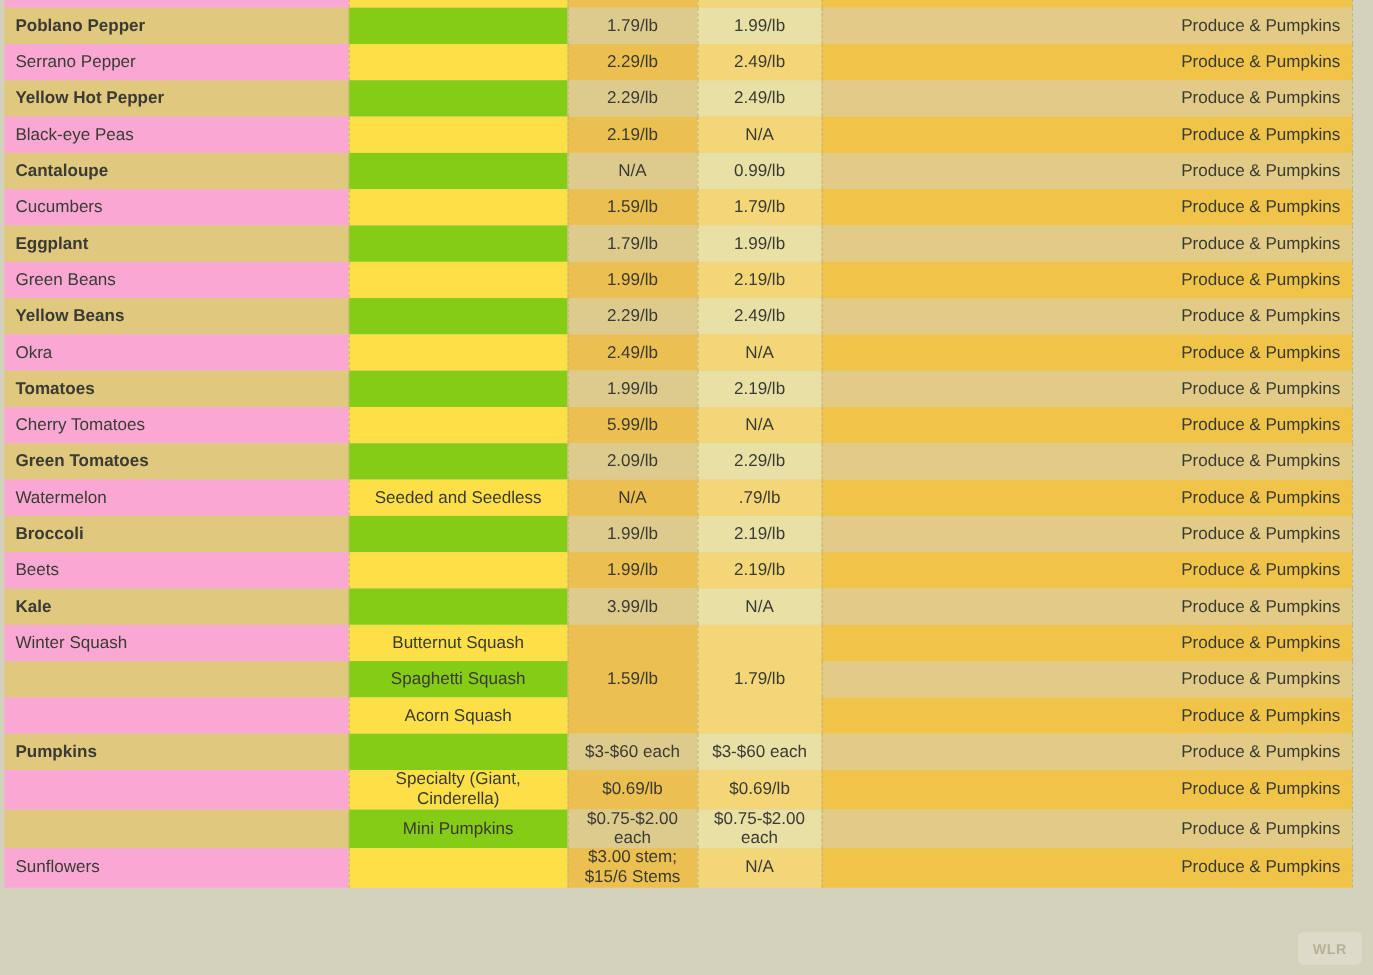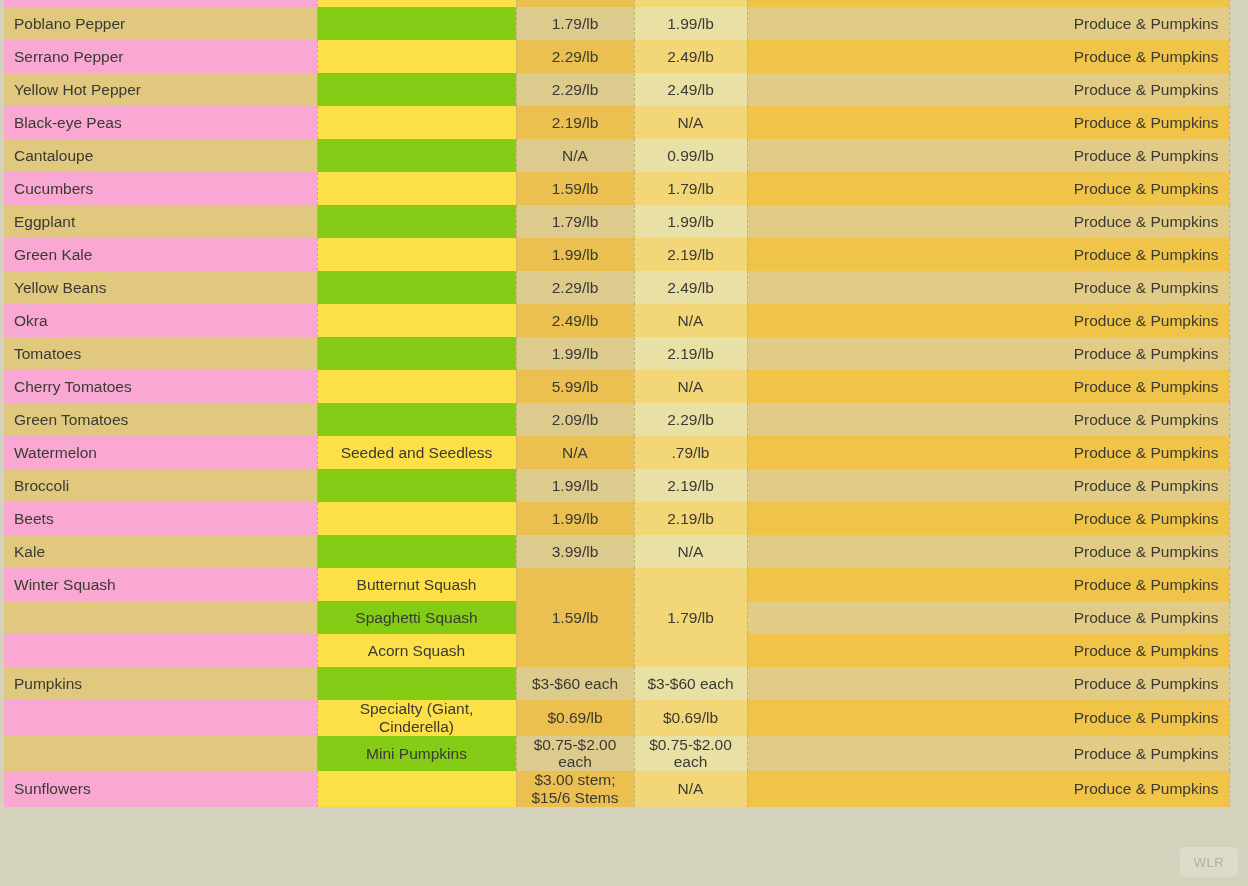--- a/index.html
+++ b/index.html
@@ -59,21 +59,21 @@
   }
   td.col-cat {
     text-align: right;
     font-size: 11.5px;
     color: #7a6134;
     border-right: none;
   }
 
   
   .c1-odd  { background: #f9a8d4; margin-left: 32px; }
-  .c1-even { background: #e0c87f; }
+  .c1-even { background: #e0c87f; font-weight: bold; }
   .c2-odd  { background: #fde047; }
   .c2-even { background: #84cc16; }
   .c3-odd  { background: #ebbf50; }
   .c3-even { background: #ddcb8e; }
   .c4-odd  { background: #f3d677; }
   .c4-even { background: #e9e0a6; }
   .c5-odd  { background: #efc449; }
   .c5-even { background: #e2cb86; }
 
   .two-line { line-height: 1.22; margin-top: 24px; }
@@ -82,21 +82,21 @@
   #watermark {
     position: absolute;
     right: 10px;
     bottom: 9px;
     width: 58px;
     height: 30px;
     border-radius: 5px;
     background: rgba(255,255,255,0.20);
     color: rgba(120,105,60,0.38);
     font-size: 13px;
-    font-weight: normal;
+    font-weight: bold;
     letter-spacing: 0.5px;
     display: flex;
     align-items: center;
     justify-content: center;
     pointer-events: none;
     user-select: none;
   }
 </style>
 </head>
 <body>
@@ -163,21 +163,21 @@
             <td class="col-cat c5-odd">Produce &amp; Pumpkins</td>
           </tr>
           <tr>
             <td class="col-name c1-even">Eggplant</td>
             <td class="col-variety c2-even"></td>
             <td class="col-price1 c3-even">1.79/lb</td>
             <td class="col-price2 c4-even">1.99/lb</td>
             <td class="col-cat c5-even">Produce &amp; Pumpkins</td>
           </tr>
           <tr>
-            <td class="col-name c1-odd">Green Kale</td>
+            <td class="col-name c1-odd">Green Beans</td>
             <td class="col-variety c2-odd"></td>
             <td class="col-price1 c3-odd">1.99/lb</td>
             <td class="col-price2 c4-odd">2.19/lb</td>
             <td class="col-cat c5-odd">Produce &amp; Pumpkins</td>
           </tr>
           <tr>
             <td class="col-name c1-even">Yellow Beans</td>
             <td class="col-variety c2-even"></td>
             <td class="col-price1 c3-even">2.29/lb</td>
             <td class="col-price2 c4-even">2.49/lb</td>

